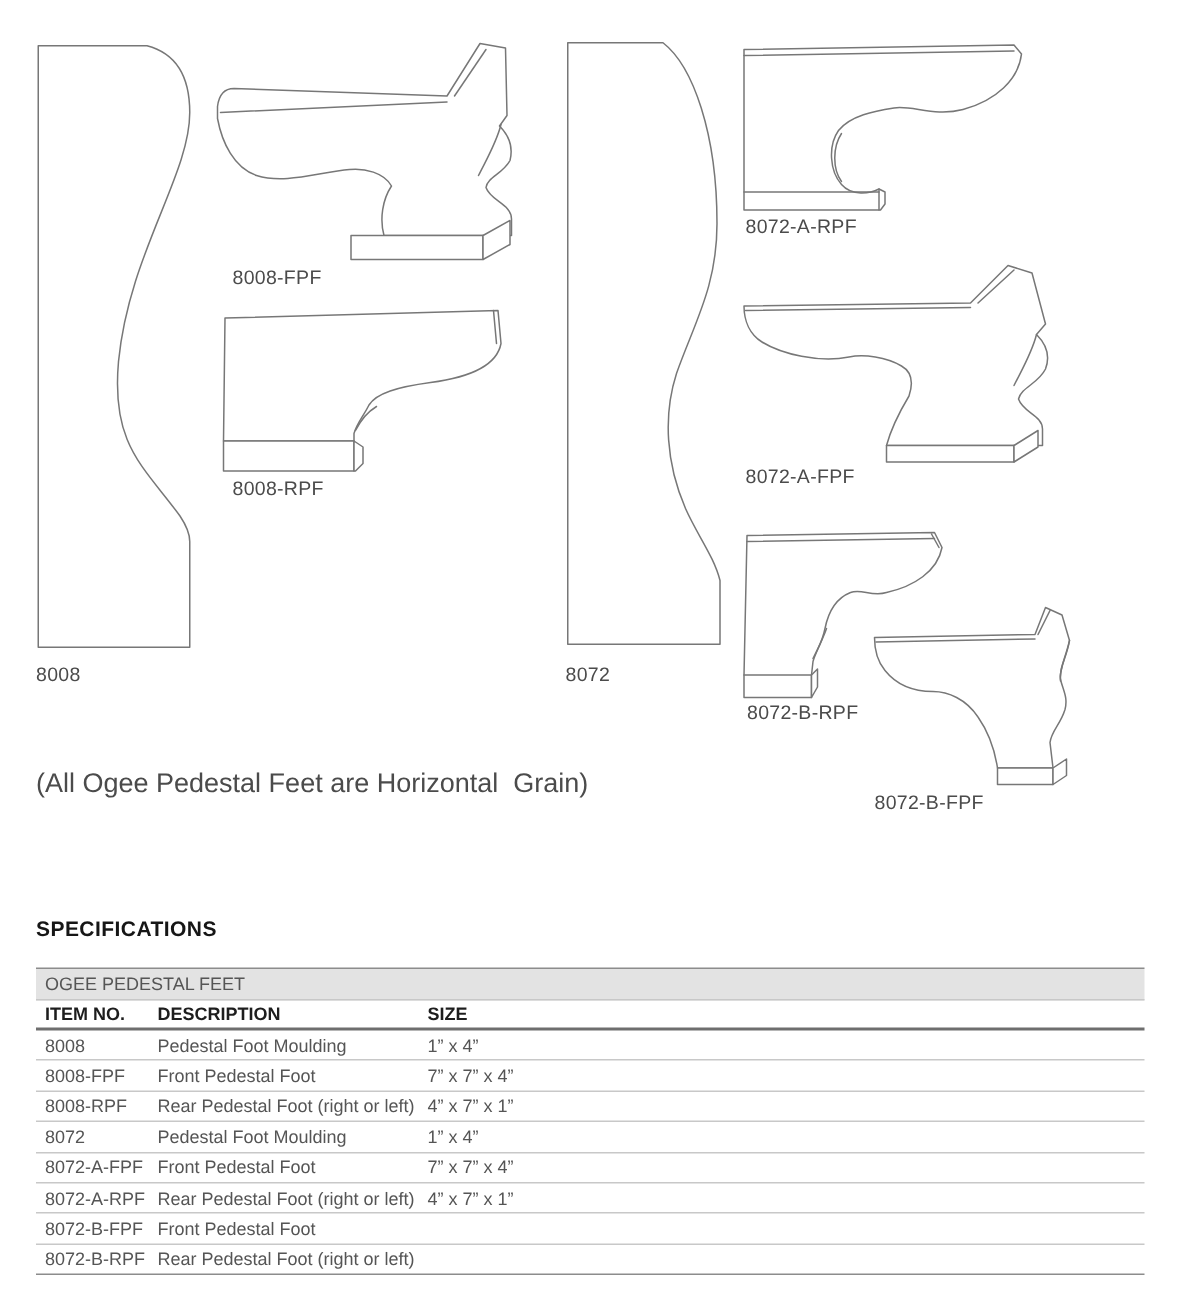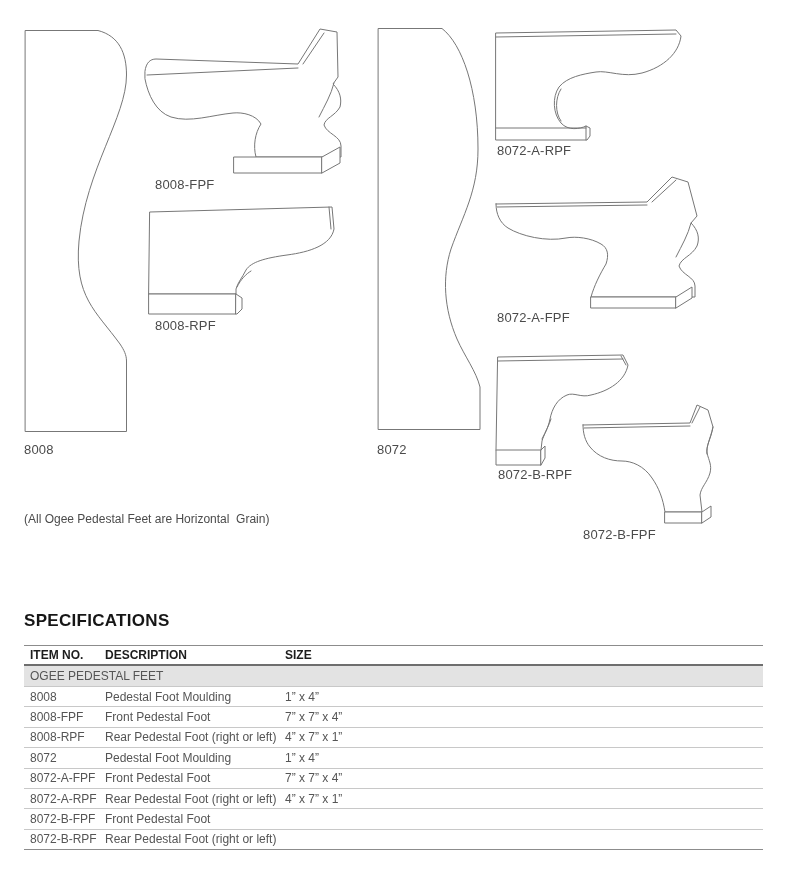--- a/index.html
+++ b/index.html
@@ -10,25 +10,25 @@
   }
   svg.draw{position:absolute;overflow:visible;}
   svg.draw path, svg.draw line, svg.draw polygon{
     stroke:#777777;stroke-width:1;fill:none;stroke-linejoin:round;stroke-linecap:round;
   }
   svg.draw path.solid, svg.draw polygon.solid{fill:#ffffff;}
   .dlabel{
     position:absolute;font-size:13px;color:#4b4b4b;letter-spacing:.2px;white-space:nowrap;
   }
   .note{
-    position:absolute;left:24px;top:512px;font-size:12px;color:#4b4b4b;white-space:pre;
+    position:absolute;left:24px;top:512px;font-size:18px;color:#4b4b4b;white-space:pre;
   }
   .spec-title{
     position:absolute;left:24px;top:611px;margin:0;
-    font-size:17px;font-weight:bold;color:#161616;letter-spacing:.3px;
+    font-size:14px;font-weight:bold;color:#161616;letter-spacing:.3px;
   }
   .spec-table{
     position:absolute;left:24px;top:645px;width:739px;
     border-top:1px solid #8c8c8c;font-size:12px;
   }
   .trow{
     display:grid;grid-template-columns:75px 180px 1fr;
     align-items:center;padding-left:6px;box-sizing:border-box;
   }
   .trow.header{
@@ -128,27 +128,27 @@
   <path d="M4,32 L110,30"></path>
   <path d="M133,31 C130,44 126,50 127,58"></path>
 </svg>
 <span class="dlabel" style="left:583px;top:527px;">8072-B-FPF</span>
 
 <span class="note">(All Ogee Pedestal Feet are Horizontal  Grain)</span>
 
 <h2 class="spec-title">SPECIFICATIONS</h2>
 
 <div class="spec-table">
+  <div class="trow band" style="background:#e3e3e3;">
+    <span class="cell">OGEE PEDESTAL FEET</span>
+  </div>
   <div class="trow header">
     <span class="cell">ITEM NO.</span>
     <span class="cell">DESCRIPTION</span>
     <span class="cell">SIZE</span>
-  </div>
-  <div class="trow band" style="background:#e3e3e3;">
-    <span class="cell">OGEE PEDESTAL FEET</span>
   </div>
 
   <div class="trow data">
     <span class="cell">8008</span>
     <span class="cell">Pedestal Foot Moulding</span>
     <span class="cell">1” x 4”</span>
   </div>
   <div class="trow data">
     <span class="cell">8008-FPF</span>
     <span class="cell">Front Pedestal Foot</span>

